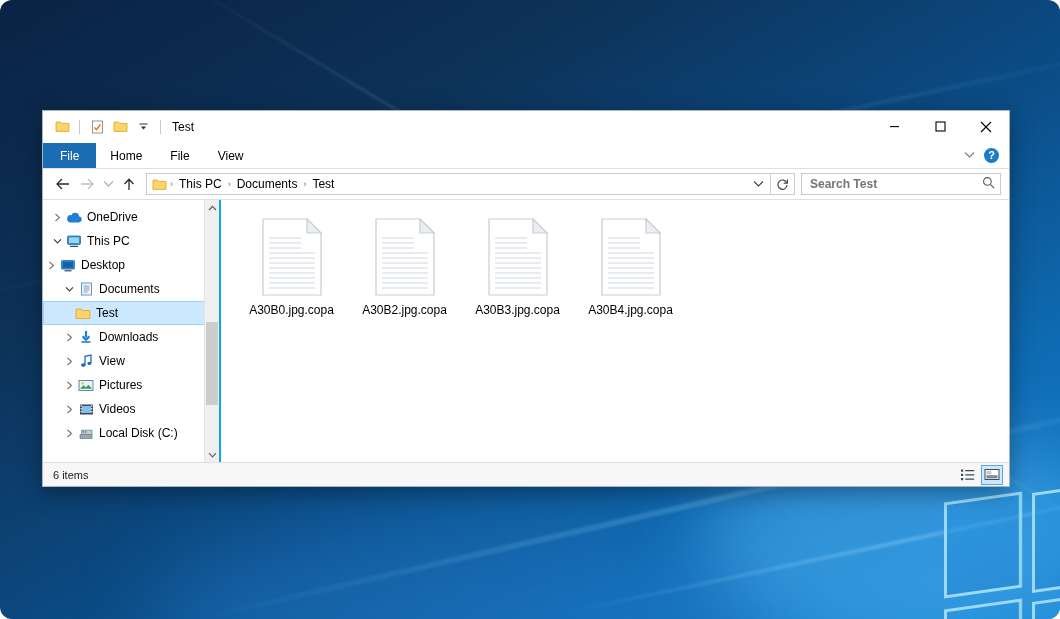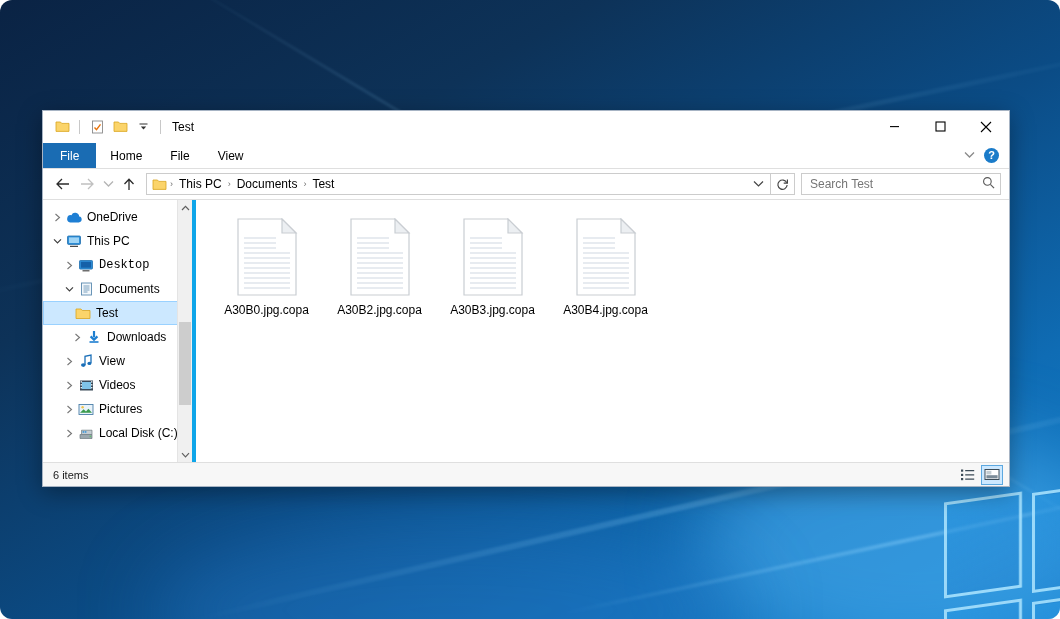--- a/index.html
+++ b/index.html
@@ -136,35 +136,36 @@
     border: 1px solid #cccccc;
     background: #ffffff;
     display: flex; align-items: center;
     padding: 0 5px 0 8px;
   }
   .searchbox input {
     flex: 1; border: none; outline: none;
     font-family: "Liberation Sans", sans-serif;
     font-size: 12px; color: #6d6d6d;
     background: transparent;
+    font-weight: bold;
   }
 
   
   .body {
     flex: 1;
     display: flex;
     border-top: 1px solid #dfdfdf;
     min-height: 0;
   }
 
   
   .navpane {
-    width: 153px;
-    background: #ffffff;
-    border-right: 4px solid #0ea5e9;
+    width: 178px;
+    background: #ffffff;
+    border-right: 2px solid #0ea5e9;
     position: relative;
     display: flex; flex-direction: column;
     flex: none;
   }
   .navlist { flex: 1; padding-top: 5px; overflow: hidden; }
   .navitem {
     height: 24px;
     display: flex; align-items: center;
     font-size: 12px; color: #000;
     padding-right: 4px;
@@ -422,21 +423,21 @@
             <span class="nav-ico">
               <svg width="16" height="14" viewBox="0 0 16 14">
                 <rect x="1.5" y="2" width="13" height="8.4" rx="1" fill="#2f8fd8" stroke="#1f6fae" stroke-width=".8"></rect>
                 <rect x="3" y="3.4" width="10" height="5.6" fill="#9fd4f5"></rect>
                 <path d="M4 12.3h8" stroke="#4a4a4a" stroke-width="1.3"></path>
               </svg>
             </span>
             <span class="nav-label">This PC</span>
           </div>
 
-          <div class="navitem" style="padding-left:18px;font-family:Liberation Mono, monospace;">
+          <div class="navitem" style="padding-left:0;">
             <span class="chev">
               <svg width="7" height="9" viewBox="0 0 7 9">
                   <path d="M1.5 1l4 3.5-4 3.5" fill="none" stroke="#767676" stroke-width="1.1"></path>
                 </svg>
             </span>
             <span class="nav-ico">
               <svg width="16" height="13" viewBox="0 0 16 13">
                 <rect x="1.5" y="1.5" width="13" height="8.6" rx=".8" fill="#2f8fd8" stroke="#1f6fae" stroke-width=".8"></rect>
                 <rect x="2.9" y="2.8" width="10.2" height="5.9" fill="#1560a8"></rect>
                 <path d="M4.5 11.8h7" stroke="#4a4a4a" stroke-width="1.2"></path>
@@ -462,21 +463,21 @@
 
           <div class="navitem selected" style="padding-left:30px;">
             <span class="nav-ico">
               <svg width="16" height="13" viewBox="0 0 16 13">
                 <path d="M1 2h5l1.3 1.5H15v8H1z" fill="#fbd46a" stroke="#d9a520" stroke-width=".8"></path>
               </svg>
             </span>
             <span class="nav-label">Test</span>
           </div>
 
-          <div class="navitem" style="padding-left:26px;align-items:center;">
+          <div class="navitem" style="padding-left:18px;align-items:center;">
             <span class="chev">
               <svg width="7" height="9" viewBox="0 0 7 9">
                   <path d="M1.5 1l4 3.5-4 3.5" fill="none" stroke="#767676" stroke-width="1.1"></path>
                 </svg>
             </span>
             <span class="nav-ico">
               <svg width="14" height="14" viewBox="0 0 14 14">
                 <path d="M7 1v6.2M3.6 6.4L7 9.8l3.4-3.4" fill="none" stroke="#1d7ed0" stroke-width="2.2"></path>
                 <path d="M2.5 12h9" stroke="#1d7ed0" stroke-width="1.6"></path>
               </svg>
@@ -491,20 +492,36 @@
                 </svg>
             </span>
             <span class="nav-ico">
               <svg width="13" height="14" viewBox="0 0 13 14">
                 <path d="M5 11V2.3l6-1.2V9" fill="none" stroke="#1a6fb8" stroke-width="1.3"></path>
                 <ellipse cx="3.3" cy="11.1" rx="2.3" ry="1.8" fill="#1a6fb8"></ellipse>
                 <ellipse cx="9.4" cy="9.4" rx="2" ry="1.6" fill="#1a6fb8"></ellipse>
               </svg>
             </span>
             <span class="nav-label">View</span>
+          </div>
+
+          <div class="navitem" style="padding-left:18px;">
+            <span class="chev">
+              <svg width="7" height="9" viewBox="0 0 7 9">
+                  <path d="M1.5 1l4 3.5-4 3.5" fill="none" stroke="#767676" stroke-width="1.1"></path>
+                </svg>
+            </span>
+            <span class="nav-ico">
+              <svg width="16" height="13" viewBox="0 0 16 13">
+                <rect x="1" y="1.5" width="14" height="10" fill="#e9f3fa" stroke="#4a7ea8" stroke-width=".9"></rect>
+                <path d="M2 9.8l3.6-3.6 2.4 2.3 2.4-2.8 3.6 4.1z" fill="#3b9b4e"></path>
+                <circle cx="4.6" cy="4.3" r="1.2" fill="#f0c44a"></circle>
+              </svg>
+            </span>
+            <span class="nav-label">Pictures</span>
           </div>
 
           <div class="navitem" style="padding-left:18px;">
             <span class="chev">
               <svg width="7" height="9" viewBox="0 0 7 9">
                   <path d="M1.5 1l4 3.5-4 3.5" fill="none" stroke="#767676" stroke-width="1.1"></path>
                 </svg>
             </span>
             <span class="nav-ico">
               <svg width="15" height="13" viewBox="0 0 15 13">
@@ -514,36 +531,20 @@
                   <rect x="1.6" y="2.2" width="1.4" height="1.4"></rect>
                     <rect x="1.6" y="5.1" width="1.4" height="1.4"></rect>
                   <rect x="1.6" y="8" width="1.4" height="1.4"></rect>
                     <rect x="12" y="2.2" width="1.4" height="1.4"></rect>
                   <rect x="12" y="5.1" width="1.4" height="1.4"></rect>
                     <rect x="12" y="8" width="1.4" height="1.4"></rect>
                 </g>
               </svg>
             </span>
             <span class="nav-label">Videos</span>
-          </div>
-
-          <div class="navitem" style="padding-left:18px;">
-            <span class="chev">
-              <svg width="7" height="9" viewBox="0 0 7 9">
-                  <path d="M1.5 1l4 3.5-4 3.5" fill="none" stroke="#767676" stroke-width="1.1"></path>
-                </svg>
-            </span>
-            <span class="nav-ico">
-              <svg width="16" height="13" viewBox="0 0 16 13">
-                <rect x="1" y="1.5" width="14" height="10" fill="#e9f3fa" stroke="#4a7ea8" stroke-width=".9"></rect>
-                <path d="M2 9.8l3.6-3.6 2.4 2.3 2.4-2.8 3.6 4.1z" fill="#3b9b4e"></path>
-                <circle cx="4.6" cy="4.3" r="1.2" fill="#f0c44a"></circle>
-              </svg>
-            </span>
-            <span class="nav-label">Pictures</span>
           </div>
 
           <div class="navitem" style="padding-left:18px;">
             <span class="chev">
               <svg width="7" height="9" viewBox="0 0 7 9">
                   <path d="M1.5 1l4 3.5-4 3.5" fill="none" stroke="#767676" stroke-width="1.1"></path>
                 </svg>
             </span>
             <span class="nav-ico">
               <svg width="16" height="13" viewBox="0 0 16 13">

